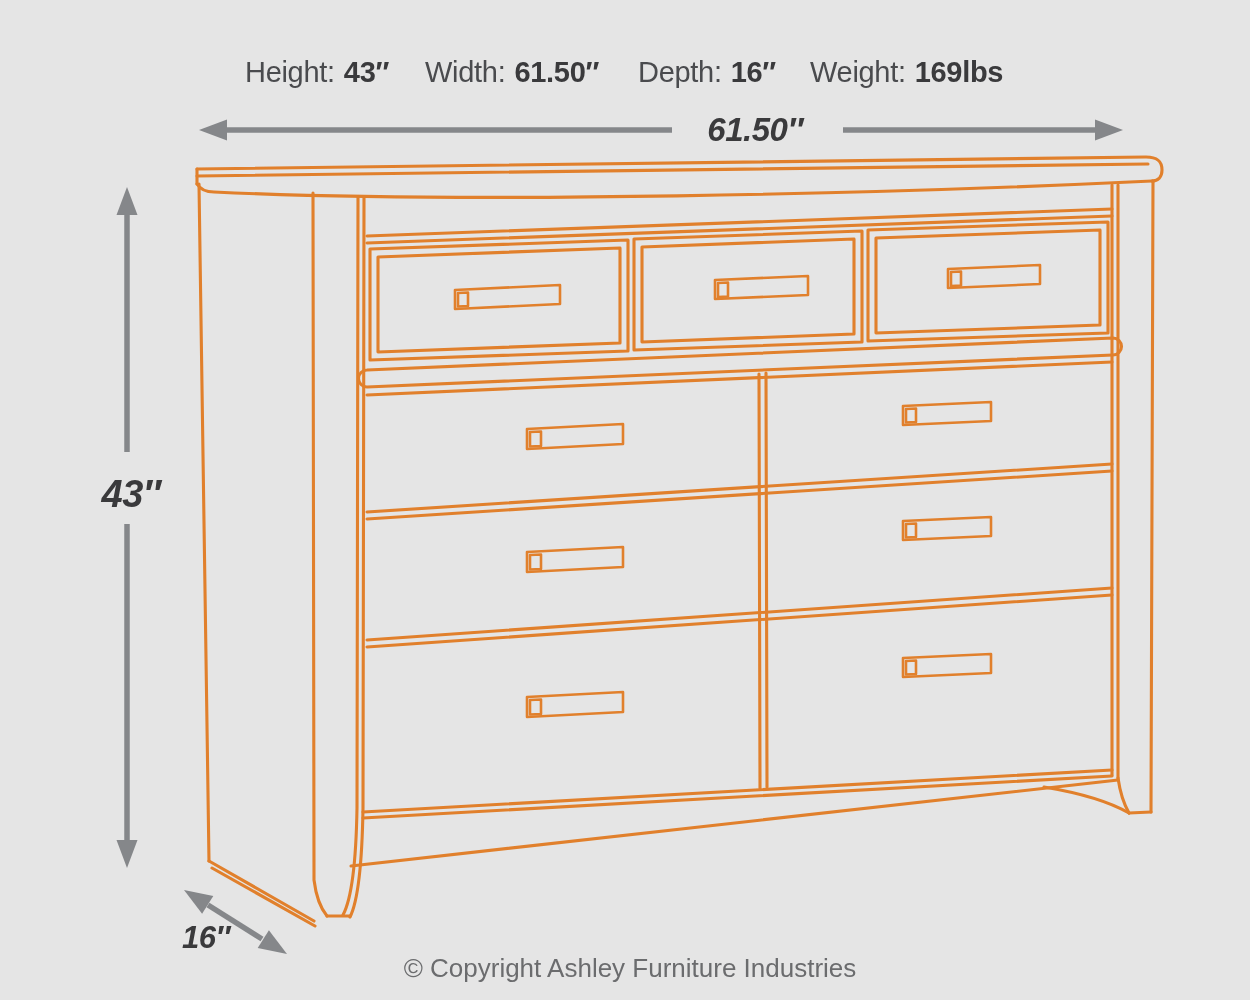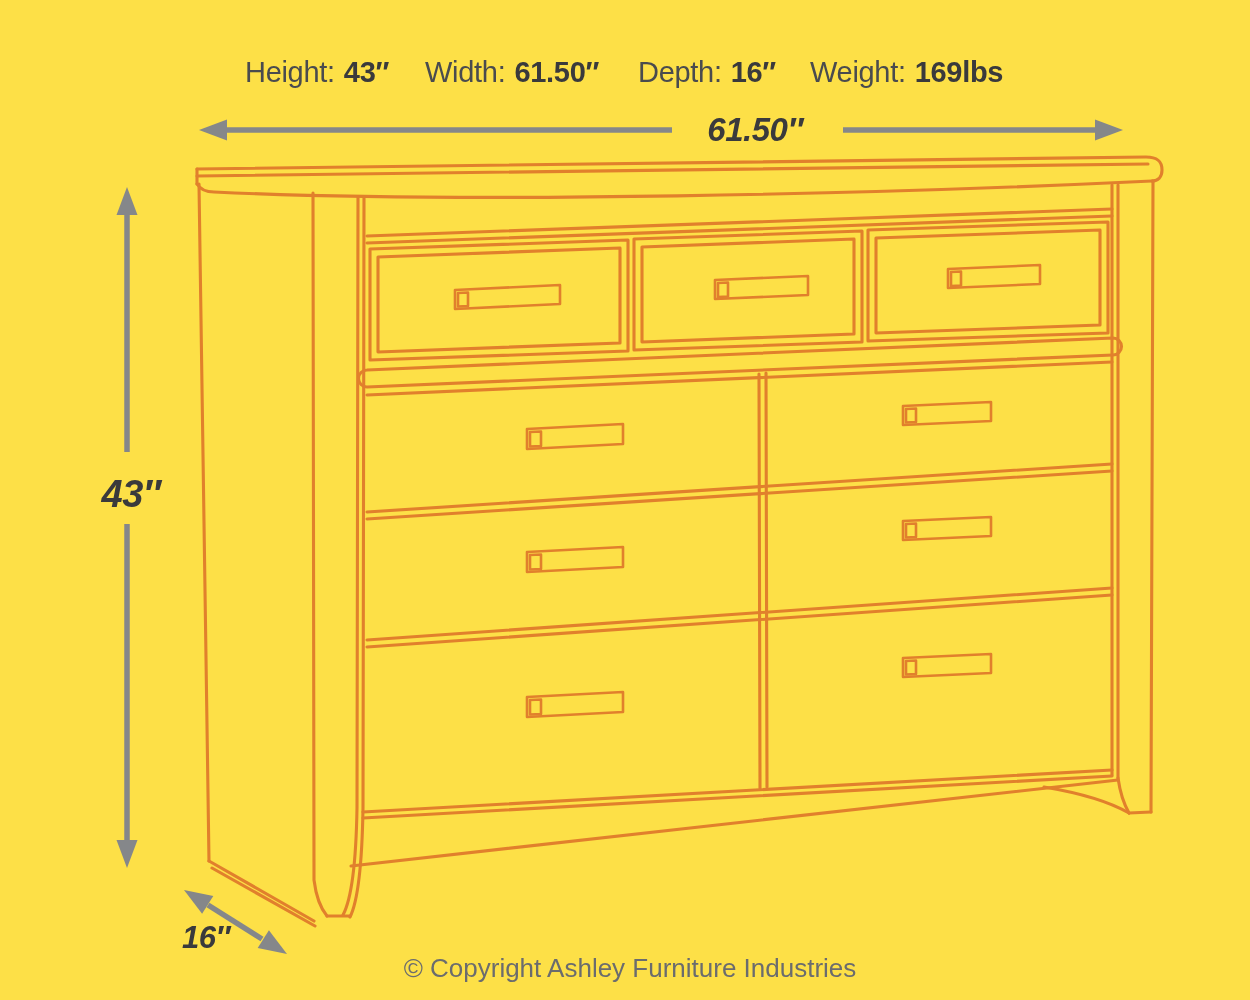--- a/index.html
+++ b/index.html
@@ -1,16 +1,16 @@
 <!DOCTYPE html>
 <html><head>
 <meta charset="utf-8">
 <style>
   html,body{margin:0;padding:0;background:#ffffff;}
-  .canvas{position:relative;width:1250px;height:1000px;background:#fde047;overflow:hidden;}
+  .canvas{position:relative;width:1250px;height:1000px;background:#e5e5e5;overflow:hidden;}
   svg{position:absolute;left:0;top:0;}
   text{font-family:"Liberation Sans", sans-serif;}
   .spec-label{font-weight:400;letter-spacing:-0.3px;}
   .spec-value{font-weight:700;letter-spacing:-0.3px;}
   .dim-label{font-weight:700;font-style:italic;letter-spacing:-0.5px;}
   .copyright{font-weight:400;}
 </style>
 </head>
 <body>
 

